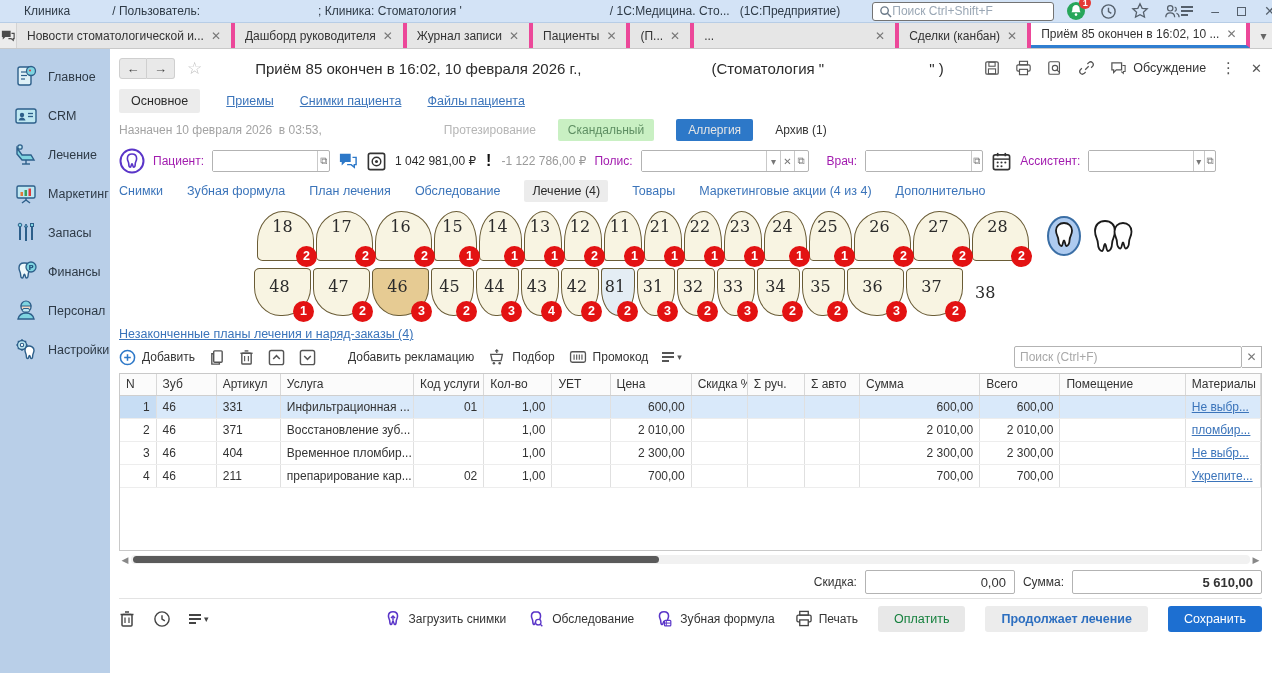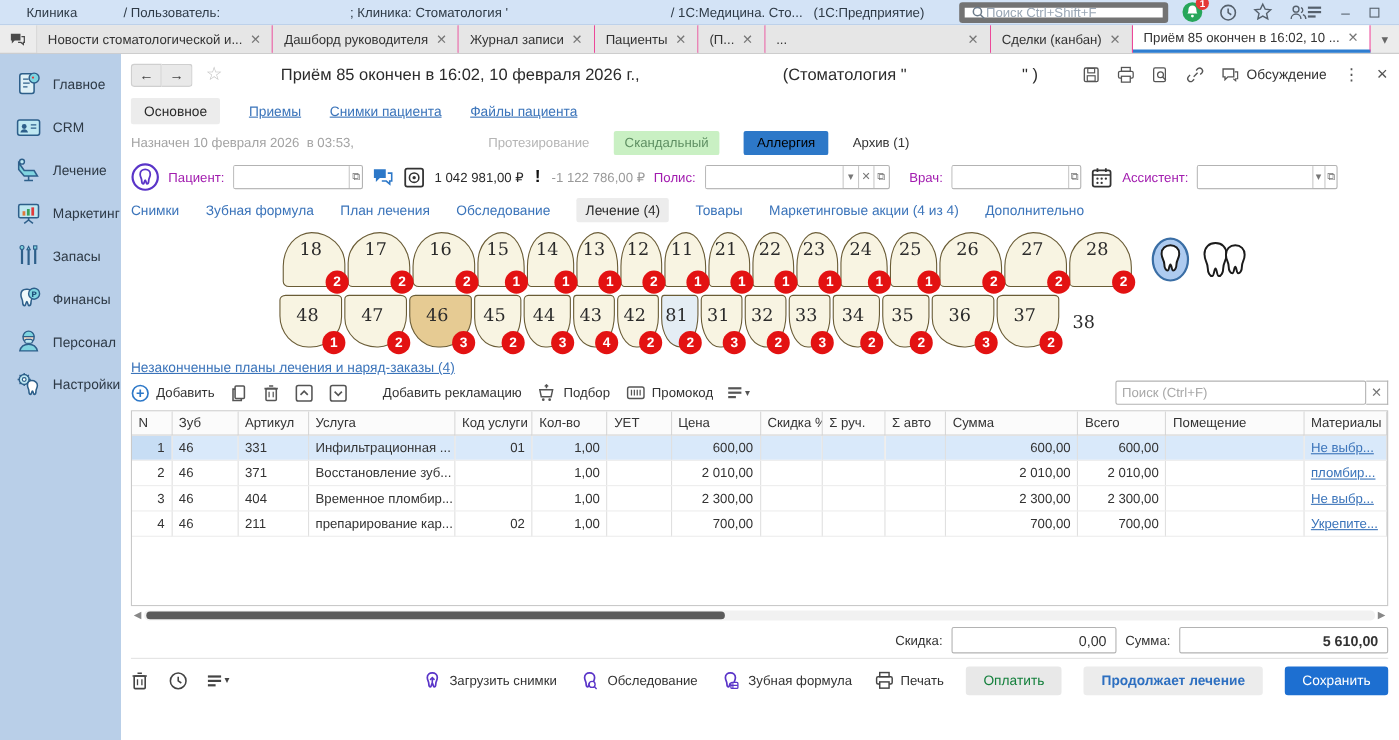--- a/index.html
+++ b/index.html
@@ -10,37 +10,37 @@
   
   .titlebar { height:23px; background:#d3e3f6; display:flex; align-items:center; padding:0 6px; flex:0 0 auto; border-bottom:1px solid #b7cde6; }
   .hamburger { width:14px; height:10px; border-top:2px solid #55606c; border-bottom:2px solid #55606c; position:relative; margin:0 12px 0 6px; cursor:pointer; }
   .hamburger::after { content:""; position:absolute; left:0; right:0; top:2px; border-top:2px solid #55606c; }
   .crumbs { display:flex; align-items:center; color:#2e3a46; font-size:12px; white-space:pre; }
   .crumbs span { margin-right:28px; }
   .crumbs span:nth-child(1){ margin-right:42px; }
   .crumbs span:nth-child(2){ margin-right:118px; }
   .crumbs span:nth-child(3){ margin-right:148px; }
   .crumbs span:nth-child(4){ margin-right:10px; }
-  .tb-search { display:flex; align-items:center; background:#fff; border:5px solid #737373; border-radius:3px; height:19px; width:305px; padding:0 6px; margin-left:4px; }
+  .tb-search { display:flex; align-items:center; background:#fff; border:1px solid #737373; border-radius:3px; height:19px; width:305px; padding:0 6px; margin-left:4px; }
   .tb-search input { border:none; outline:none; flex:1; font-size:12px; color:#333; background:transparent; font-family:inherit; }
   .tb-search input::placeholder { color:#9aa7b5; }
   .tb-icons { display:flex; align-items:center; gap:14px; margin-left:12px; }
   .bell-wrap { position:relative; width:20px; height:20px; }
   .badge-red-sm { position:absolute; top:-4px; right:-5px; background:#e53935; color:#fff; border-radius:50%; width:12px; height:12px; font-size:9px; line-height:12px; text-align:center; font-weight:bold; }
   .win-ctrls { display:flex; align-items:center; gap:18px; margin-left:auto; padding-right:8px; color:#55606c; }
   .win-ctrls .glyph { font-size:14px; cursor:pointer; line-height:1; }
   .restore-box { width:9px; height:9px; border:1.5px solid #55606c; display:inline-block; }
   .lines-icon { display:inline-flex; flex-direction:column; gap:2px; }
   .lines-icon i { display:block; height:2px; background:#55606c; }
   .lines-icon i:nth-child(1){width:12px;} .lines-icon i:nth-child(2){width:12px;} .lines-icon i:nth-child(3){width:7px;}
 
   
   .tabstrip { height:26px; background:#ececec; display:flex; align-items:stretch; flex:0 0 auto; border-bottom:1px solid #c9c9c9; }
   .tabstrip-icon { width:34px; display:flex; align-items:center; justify-content:center; border-right:1px solid #d3d3d3; cursor:pointer; }
-  .tab { display:flex; align-items:center; gap:7px; padding:0 10px; border-right:1px solid #ec4899; background:#e6e6e6; color:#333; cursor:pointer; white-space:nowrap; font-size:12px; }
+  .tab { display:flex; align-items:center; gap:7px; padding:0 10px; border-right:4px solid #ec4899; background:#e6e6e6; color:#333; cursor:pointer; white-space:nowrap; font-size:12px; }
   .tab.active { background:#fff; border-bottom:3px solid #2f7ed0; }
   .tab .x { color:#777; font-size:12px; cursor:pointer; }
   .tab-caret { margin-left:auto; align-self:center; color:#666; padding:0 10px; cursor:pointer; }
 
   
   .main { flex:1; display:flex; min-height:0; }
   .sidebar { width:110px; background:#b9cfe8; flex:0 0 auto; padding-top:10px; }
   .side-item { display:flex; align-items:center; gap:9px; padding:5px 0 5px 13px; margin-bottom:3px; cursor:pointer; color:#2e3a46; font-size:12.5px; }
   .content { flex:1; display:flex; flex-direction:column; min-width:0; padding:0 10px 0 9px; }
 
@@ -63,21 +63,21 @@
   .subnav { display:flex; align-items:center; gap:26px; height:28px; flex:0 0 auto; }
   .subnav .sn { color:#3b74ba; text-decoration:underline; cursor:pointer; font-size:12.5px; }
   .subnav .sn.active { color:#2b2b2b; text-decoration:none; background:#ececec; padding:5px 12px; border-radius:2px; }
 
   
   .info-row { display:flex; align-items:center; height:30px; flex:0 0 auto; gap:10px; }
   .sched { color:#a3a3a3; white-space:pre; }
   .tags { display:flex; align-items:center; gap:22px; margin-left:112px; }
   .tag-plain { color:#b5b5b5; }
   .tag-green { background:#c9f0c3; color:#5f8f63; padding:4px 10px; border-radius:2px; }
-  .tag-blue { background:#2d78c8; color:#000000; padding:4px 12px; border-radius:2px; }
+  .tag-blue { background:#2d78c8; color:#e5e5e5; padding:4px 12px; border-radius:2px; }
   .tag-text { color:#333; }
 
   
   .prow { display:flex; align-items:center; height:32px; flex:0 0 auto; gap:8px; }
   .prow .lbl { color:#a21caf; }
   .fld { display:flex; align-items:center; border:1px solid #b3b3b3; border-radius:2px; height:22px; background:#fff; }
   .fld input { border:none; outline:none; height:100%; padding:0 4px; font-family:inherit; font-size:12px; min-width:0; }
   .fld .fbtn { width:18px; height:100%; display:flex; align-items:center; justify-content:center; color:#777; border-left:1px solid #c9c9c9; cursor:pointer; font-size:10px; }
   .money { color:#2b2b2b; white-space:nowrap; }
   .money-neg { color:#9a9a9a; white-space:nowrap; }

